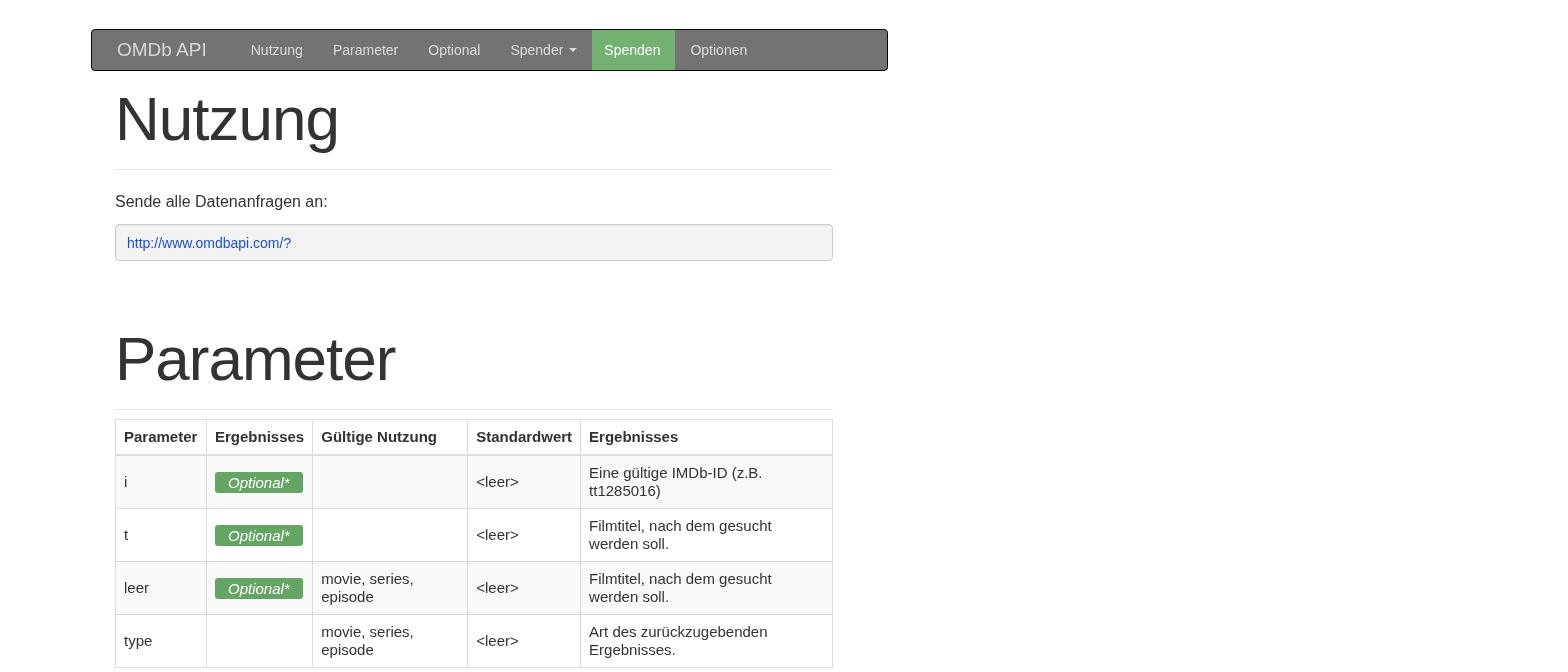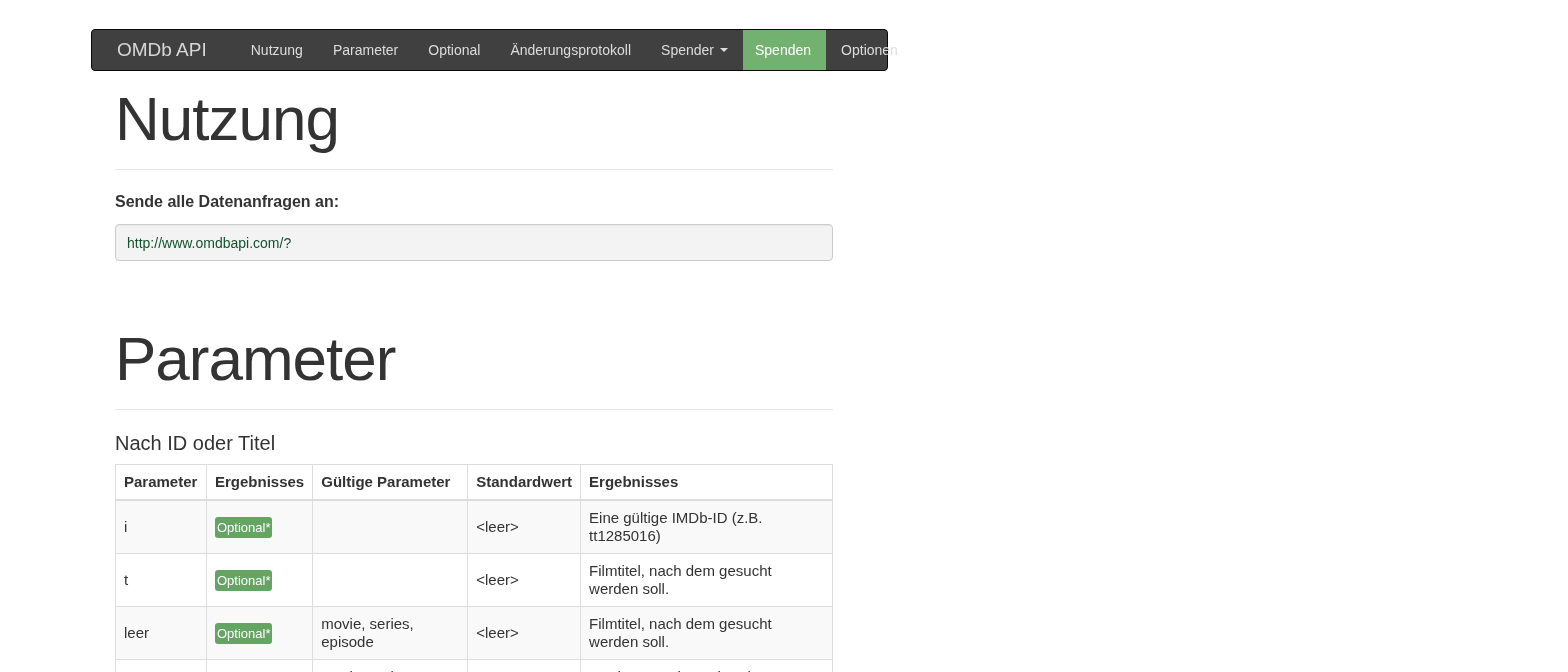--- a/index.html
+++ b/index.html
@@ -3,21 +3,21 @@
 <meta charset="utf-8">
 <style>
   * { margin:0; padding:0; box-sizing:border-box; }
   html,body { width:1568px; height:672px; background:#ffffff; overflow:hidden; }
   body { font-family:"Liberation Sans", sans-serif; color:#333; position:relative; }
 
   .page { position:absolute; left:91px; top:29px; width:797px; }
 
   
   .navbar {
-    height:42px; background:#404040; border:1px solid #080808; border-radius:4px;
+    height:42px; background:#737373; border:1px solid #080808; border-radius:4px;
     display:flex; align-items:stretch;
   }
   .navbar-brand {
     color:#d7d7d7; font-size:19px; line-height:40px; padding:0 15px 0 25px;
     white-space:nowrap; cursor:pointer;
   }
   .nav-items { display:flex; align-items:stretch; margin-left:14px; }
   .nav-item {
     color:#dcdcdc; font-size:14px; line-height:40px; padding:0 15px;
     white-space:nowrap; cursor:pointer; display:flex; align-items:center;
@@ -32,26 +32,26 @@
   
   .content { margin-left:24px; width:718px; }
 
   h1.big-heading {
     font-size:62px; line-height:68px; font-weight:300; color:#333;
     margin-top:14px; letter-spacing:-1px;
   }
   h1.big-heading.second { margin-top:64px; }
   hr.rule { border:none; border-top:1px solid #e7e7e7; margin:16px 0 0; }
 
-  .send-label { font-size:16px; margin-top:23px; color:#333;font-weight:bold; }
+  .send-label { font-size:16px; margin-top:23px; color:#333; }
 
   .endpoint-input {
     margin-top:13px; width:718px; height:37px; background:#f3f3f3;
     border:1px solid #ccc; border-radius:4px; padding:0 11px;
-    font-size:14px; color:#14532d; font-family:"Liberation Sans", sans-serif;
+    font-size:14px; color:#1d4ed8; font-family:"Liberation Sans", sans-serif;
     box-shadow:inset 0 1px 1px rgba(0,0,0,.05); outline:none;
   }
 
   h3.sub-heading { font-size:20px; font-weight:normal; color:#333; margin-top:22px; }
 
   
   table.param-table {
     margin-top:9px; width:718px; border-collapse:collapse; font-size:15px;
     border:1px solid #ddd;
   }
@@ -60,22 +60,22 @@
     line-height:18px;
   }
   .param-table th { font-weight:bold; border-bottom:2px solid #ddd; }
   .param-table tbody tr:nth-child(odd) { background:#f9f9f9; }
   .col-param { width:91px; }
   .col-req   { width:96px; }
   .col-opt   { width:155px; }
   .col-def   { width:111px;margin-top:28px; }
 
   .badge {
-    display:inline-block; font-size:13px; line-height:13px; padding:4px 2px;
-    border-radius:3px; white-space:nowrap;
+    display:inline-block; font-size:15px; line-height:13px; padding:4px 13px;
+    border-radius:3px; white-space:nowrap;font-style:italic;
   }
   .badge.success { background:#64a564; color:#ffffff; }
 </style>
 </head>
 <body>
 
 <div class="page">
 
   <nav class="navbar">
     <div class="navbar-brand">OMDb API</div>
@@ -83,24 +83,20 @@
         <div class="nav-item">
     <span>Nutzung</span>
 
   </div>
         <div class="nav-item">
     <span>Parameter</span>
 
   </div>
         <div class="nav-item">
     <span>Optional</span>
-
-  </div>
-        <div class="nav-item">
-    <span>Änderungsprotokoll</span>
 
   </div>
         <div class="nav-item">
     <span>Spender</span>
     <span class="caret-down"></span>
   </div>
         <div class="nav-item active-green">
     <span>Spenden</span>
 
   </div>
@@ -116,28 +112,27 @@
     <h1 class="big-heading">Nutzung</h1>
     <hr class="rule">
 
     <div class="send-label">Sende alle Datenanfragen an:</div>
 
     <input class="endpoint-input" type="text" value="http://www.omdbapi.com/?" style="">
 
     <h1 class="big-heading second">Parameter</h1>
     <hr class="rule">
 
-    <h3 class="sub-heading">Nach ID oder Titel</h3>
 
     <table class="param-table">
       <thead>
         <tr>
           <th class="col-param">Parameter</th>
           <th class="col-req">Ergebnisses</th>
-          <th class="col-opt">Gültige Parameter</th>
+          <th class="col-opt">Gültige Nutzung</th>
           <th class="col-def">Standardwert</th>
           <th>Ergebnisses</th>
         </tr>
       </thead>
       <tbody>
           <tr>
     <td>i</td>
     <td><span class="badge success">Optional*</span></td>
     <td></td>
     <td>&lt;leer&gt;</td>

